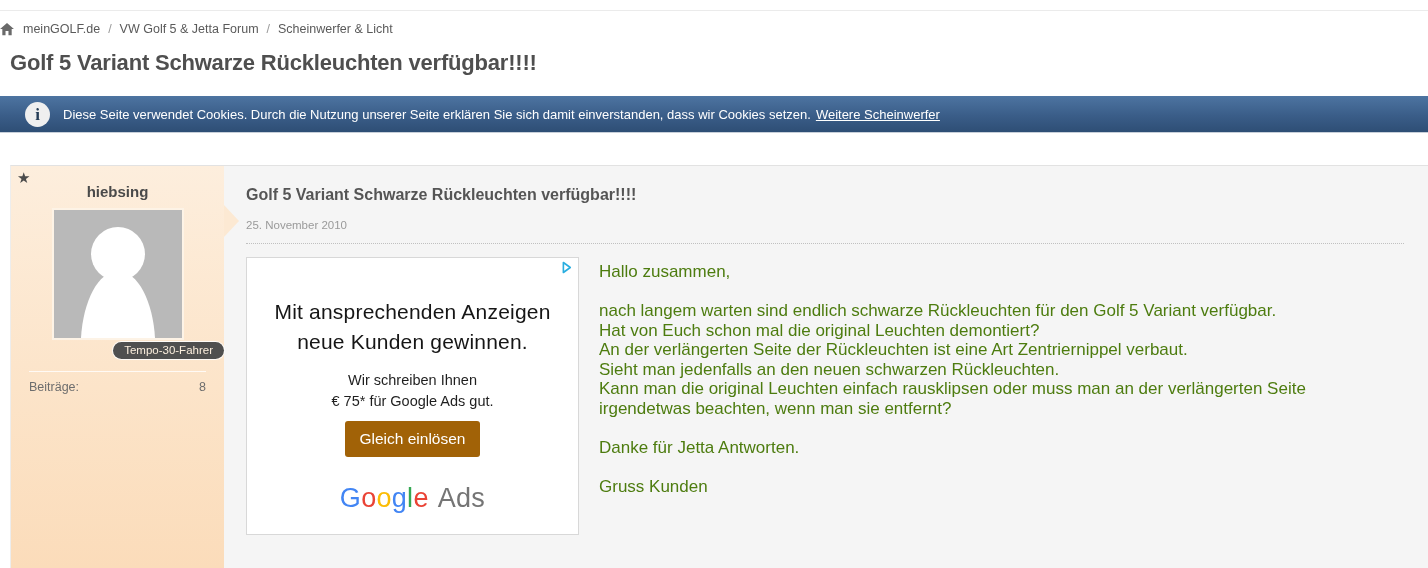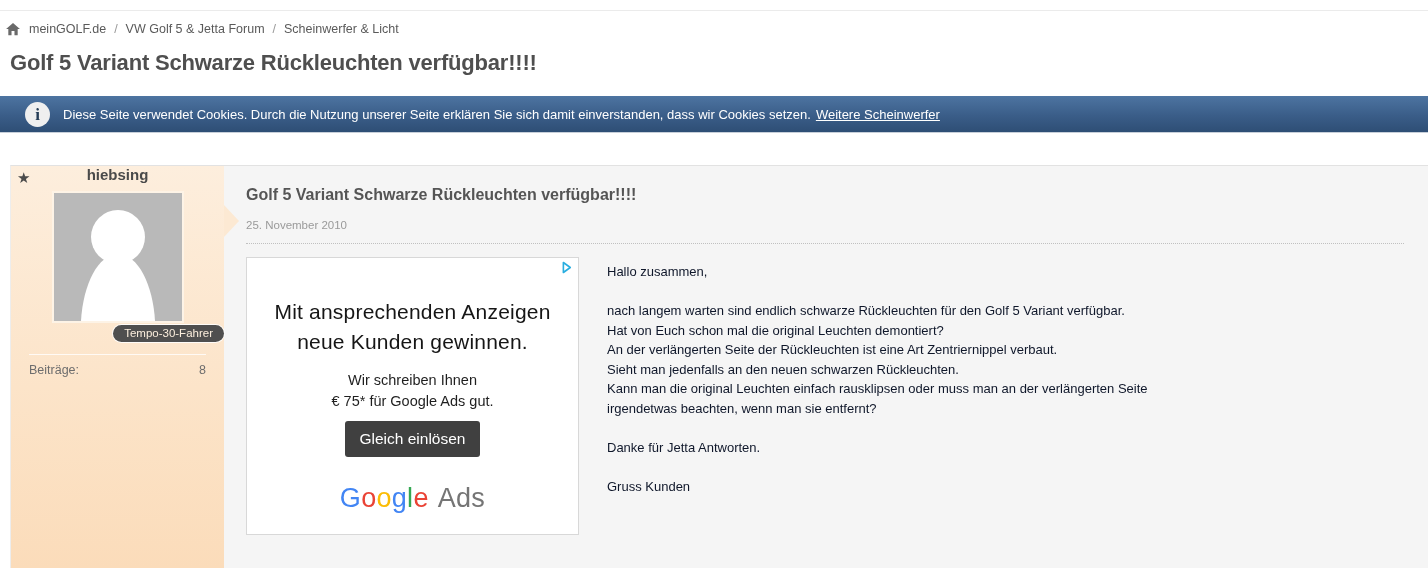--- a/index.html
+++ b/index.html
@@ -9,21 +9,21 @@
     background: #ffffff;
     overflow: hidden;
     font-family: "Liberation Sans", sans-serif;
   }
   
   .top-rule {
     position: absolute; top: 10px; left: 0; width: 1428px;
     border-top: 1px solid #ebebeb;
   }
   .breadcrumb {
-    position: absolute; top: 22px; left: 6px;
+    position: absolute; top: 22px; left: 0;
     display: flex; align-items: center;
     font-size: 12.5px; color: #5a5a5a;
   }
   .breadcrumb .home { display: inline-flex; margin-right: 9px; }
   .crumb { color: #5a5a5a; text-decoration: none; cursor: pointer; }
   .crumb-sep { color: #9a9a9a; margin: 0 8px; }
   h1.page-title {
     position: absolute; top: 50px; left: 10px; margin: 0;
     font-size: 22px; font-weight: bold; color: #4f4f4f;
     letter-spacing: -0.2px;
@@ -57,21 +57,21 @@
   }
   .sidebar {
     position: absolute; top: 0; left: 0; bottom: 0; width: 213px;
     background: linear-gradient(to bottom, #fdeedd 0%, #fce4c9 55%, #fbdcba 100%);
   }
   .star-icon {
     position: absolute; top: 3px; left: 6px;
     color: #4c4c4c; font-size: 15px;
   }
   .username {
-    text-align: center;
+    padding-top: 17px; text-align: center;
     font-size: 15px; font-weight: bold; color: #4a4a4a;
     cursor: pointer;
   }
   .avatar {
     width: 132px; height: 132px; margin: 8px auto 0;
     background: #b9b9b9; border: 2px solid #fdf3e6;
     cursor: pointer;
   }
   .badge-row { text-align: right; margin-top: 0; }
   .rank-badge {
@@ -125,22 +125,22 @@
     color: #ffffff; font-size: 15.5px;
     padding: 9px 15px; border-radius: 3px;
     text-decoration: none; cursor: pointer;
   }
   .ad-logo {
     margin-top: 26px; font-size: 27px; font-weight: 500; letter-spacing: 0.3px;
   }
   .ads-suffix { margin-left: 9px; font-weight: 400; }
   
   .post-body {
-    margin-left: 28px; padding-top: 5px;
-    font-size: 13px; line-height: 19.5px; color: #0f172a;
+    margin-left: 20px; padding-top: 5px;
+    font-size: 17px; line-height: 19.5px; color: #4d7c0f;
   }
   .post-body p { margin: 0 0 19.5px; }
 </style>
 </head>
 <body>
 
 <div class="top-rule"></div>
 
 <nav class="breadcrumb">
   <span class="home">
@@ -190,21 +190,21 @@
     <div class="body-row">
       <div class="ad">
         <span class="adchoices">
           <svg width="15" height="15" viewBox="0 0 24 24">
               <path fill="none" stroke="#29aee0" stroke-width="2.6" stroke-linejoin="round" d="M7 4 L18 12 L7 20 Z"></path>
             </svg>
         </span>
         <div class="ad-headline" id="ad-headline">Mit ansprechenden Anzeigen<br>neue Kunden gewinnen.</div>
         <div class="ad-sub" id="ad-sub">Wir schreiben Ihnen<br>€ 75* für Google Ads gut.</div>
         <div class="ad-cta-row">
-          <a class="ad-cta" style="background: #404040;">Gleich einlösen</a>
+          <a class="ad-cta" style="background: #a16207;">Gleich einlösen</a>
         </div>
         <div class="ad-logo">
           <span id="logo-letters"><span style="color: rgb(66, 133, 244);">G</span><span style="color: rgb(234, 67, 53);">o</span><span style="color: rgb(251, 188, 5);">o</span><span style="color: rgb(66, 133, 244);">g</span><span style="color: rgb(52, 168, 83);">l</span><span style="color: rgb(234, 67, 53);">e</span></span><span class="ads-suffix" style="color: rgb(117, 117, 117);">Ads</span>
         </div>
       </div>
 
       <div class="post-body" id="post-body">
           <p>Hallo zusammen,</p>
           <p>nach langem warten sind endlich schwarze Rückleuchten für den Golf 5 Variant verfügbar.<br>Hat von Euch schon mal die original Leuchten demontiert?<br>An der verlängerten Seite der Rückleuchten ist eine Art Zentriernippel verbaut.<br>Sieht man jedenfalls an den neuen schwarzen Rückleuchten.<br>Kann man die original Leuchten einfach rausklipsen oder muss man an der verlängerten Seite<br>irgendetwas beachten, wenn man sie entfernt?</p>
           <p>Danke für Jetta Antworten.</p>

